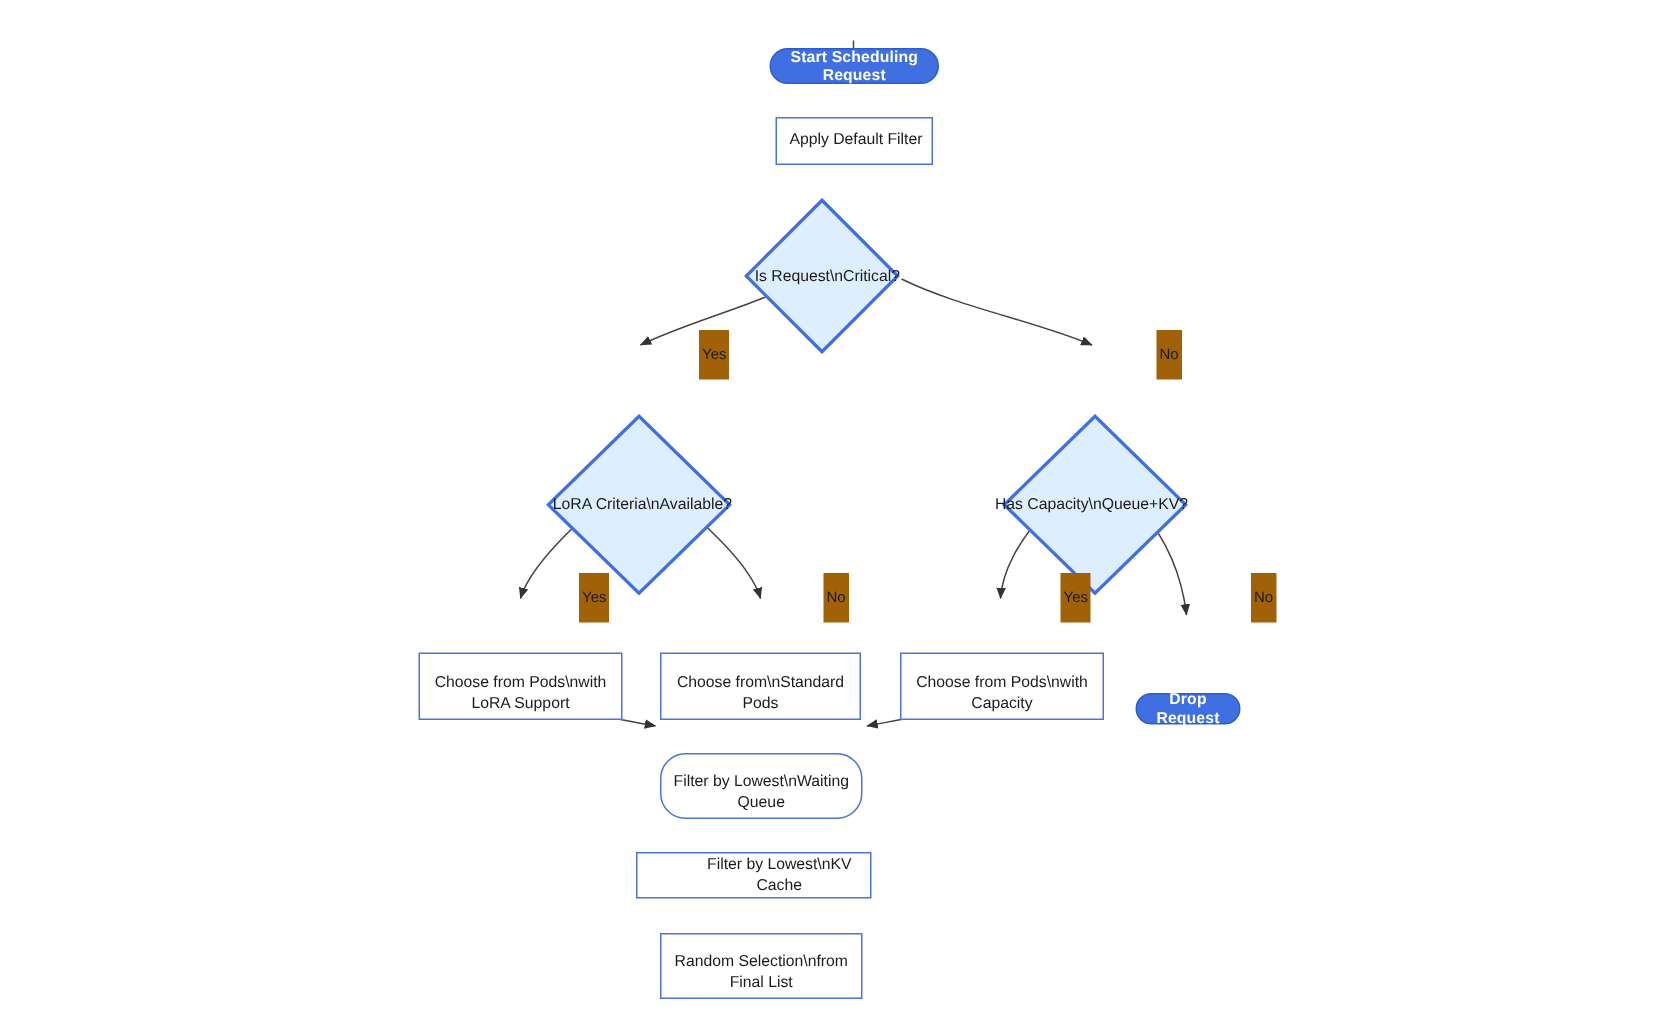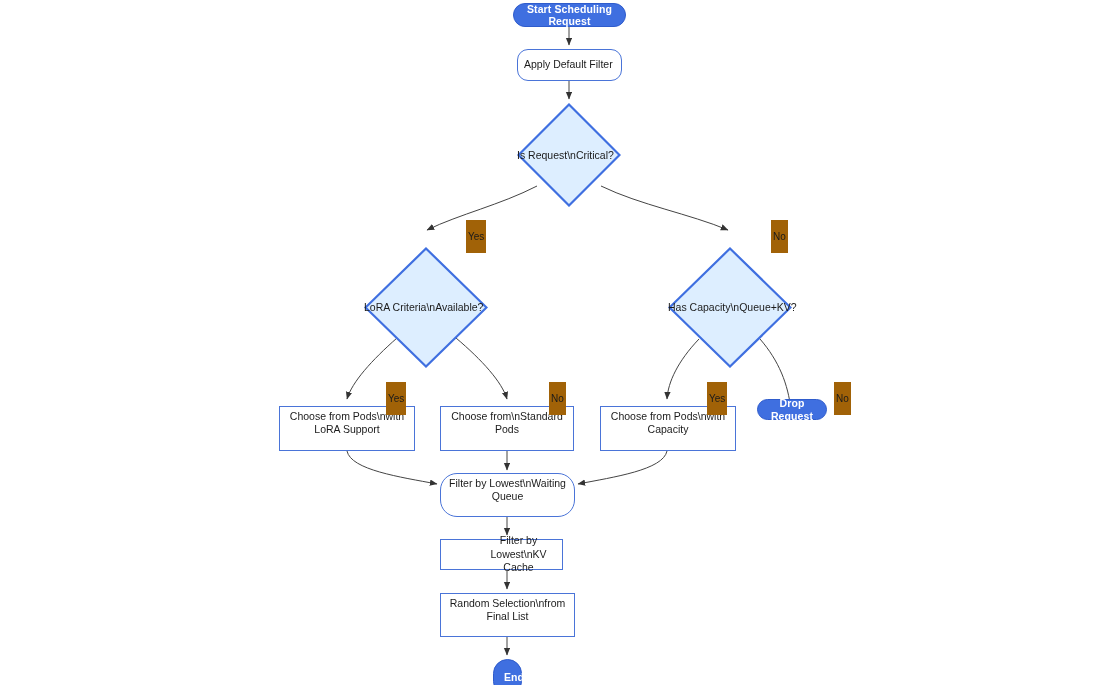--- a/index.html
+++ b/index.html
@@ -25,22 +25,23 @@
     left: 0; top: 0;
     width: 1103px;
     height: 685px;
     pointer-events: none;
   }
   .node {
     position: absolute;
     box-sizing: border-box;
     display: flex;
     align-items: center;
-    justify-content: flex-start;
+    justify-content: flex-end;
     text-align: center;
+    margin-top: 29px;
   }
   
   .term {
     background: #3f6fe0;
     border: 1px solid #2f5ccc;
     border-radius: 999px;
     color: #ffffff;
     font-size: 10.5px;
     font-weight: bold;
     letter-spacing: 0.1px;
@@ -126,25 +127,25 @@
 
     <path class="lines" d="M507,571 L507,589" marker-end="url(#ah)"></path>
 
     <path class="lines" d="M507,637 L507,655" marker-end="url(#ah)"></path>
   </svg>
 
   <div class="node term" style="left:513px; top:3px; width:113px; height:24px;">
     <span>Start Scheduling Request</span>
   </div>
 
-  <div class="node proc" style="left:517px; top:49px; width:105px; height:32px;border-radius:11px;">
+  <div class="node proc" style="left:517px; top:49px; width:105px; height:32px;">
     <span>Apply Default Filter</span>
   </div>
 
-  <div class="node decision" style="left:517px; top:103px; width:104px; height:104px;">
+  <div class="node decision" style="left:496px; top:103px; width:104px; height:104px;">
     <svg class="dmd" viewBox="0 0 104 104" preserveAspectRatio="none">
       <polygon points="52,1.5 102.5,52 52,102.5 1.5,52" fill="#ddeeff" stroke="#3f6fe0" stroke-width="2.2"></polygon>
     </svg>
     <span class="dlabel">Is Request\nCritical?</span>
   </div>
 
   <div class="node decision" style="left:364px; top:247px; width:124px; height:121px;">
     <svg class="dmd" viewBox="0 0 124 121" preserveAspectRatio="none">
       <polygon points="62,1.5 122.5,60.5 62,119.5 1.5,60.5" fill="#ddeeff" stroke="#3f6fe0" stroke-width="2.2"></polygon>
     </svg>
@@ -166,30 +167,30 @@
   <div class="node proc" style="left:440px; top:406px; width:134px; height:45px; flex-direction:column;">
     <span>Choose from\nStandard</span>
     <span>Pods</span>
   </div>
 
   <div class="node proc" style="left:600px; top:406px; width:136px; height:45px; flex-direction:column;">
     <span>Choose from Pods\nwith</span>
     <span>Capacity</span>
   </div>
 
-  <div class="node term" style="left:757px; top:399px; width:70px; height:21px;">
+  <div class="node term" style="left:757px; top:433px; width:70px; height:21px;">
     <span>Drop Request</span>
   </div>
 
   <div class="node proc" style="left:440px; top:473px; width:135px; height:44px; flex-direction:column;border-radius:17px;">
     <span>Filter by Lowest\nWaiting</span>
     <span>Queue</span>
   </div>
 
-  <div class="node proc" style="left:440px; top:539px; width:123px; height:31px;padding-left:40px;">
+  <div class="node proc" style="left:424px; top:539px; width:157px; height:31px;padding-left:40px;">
     <span>Filter by Lowest\nKV Cache</span>
   </div>
 
   <div class="node proc" style="left:440px; top:593px; width:135px; height:44px; flex-direction:column;">
     <span>Random Selection\nfrom</span>
     <span>Final List</span>
   </div>
 
   <div class="node term" style="left:493px; top:659px; width:29px; height:37px;">
     <span>End</span>

